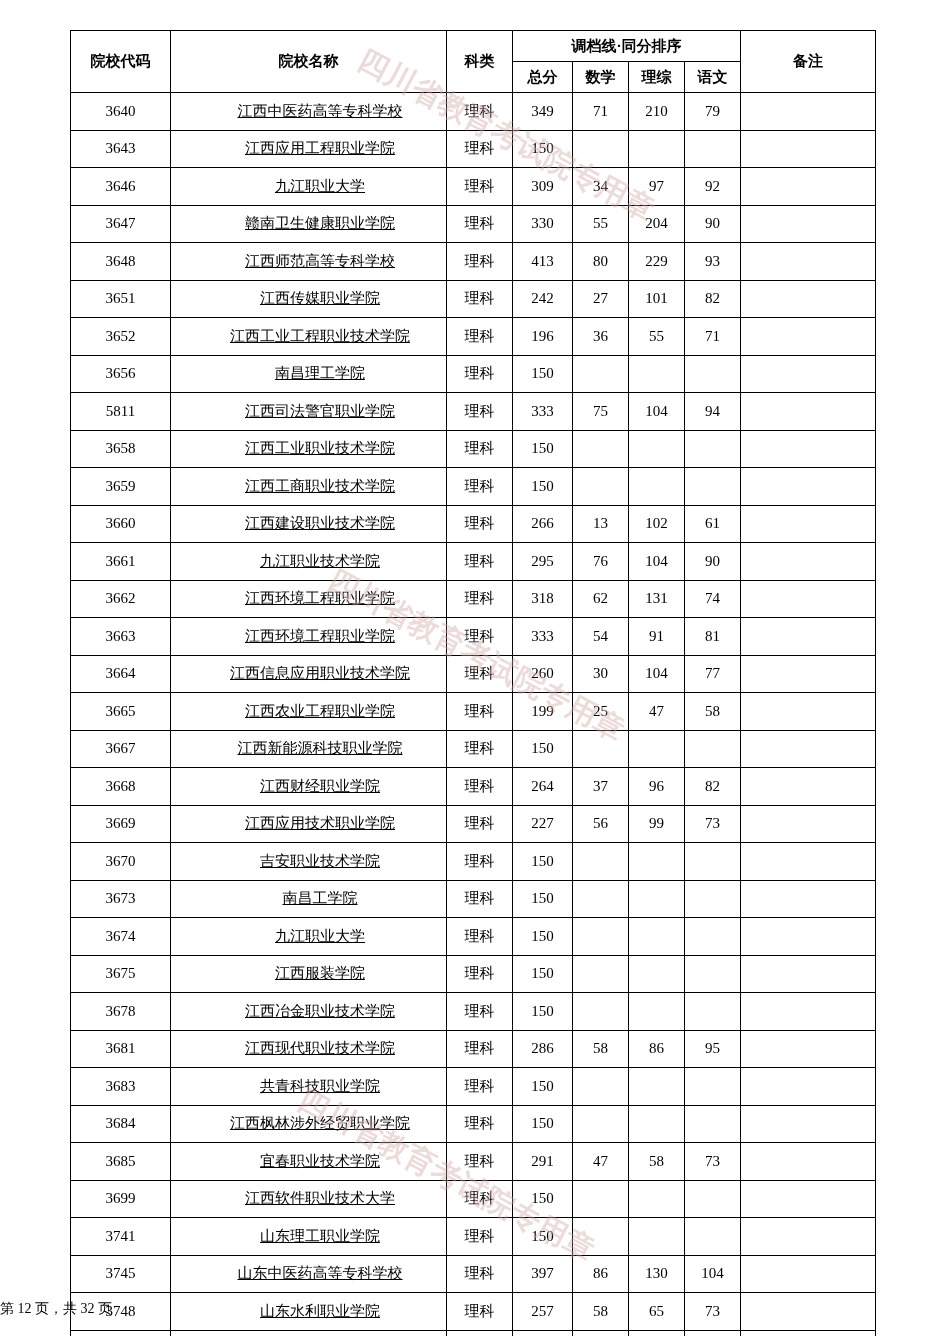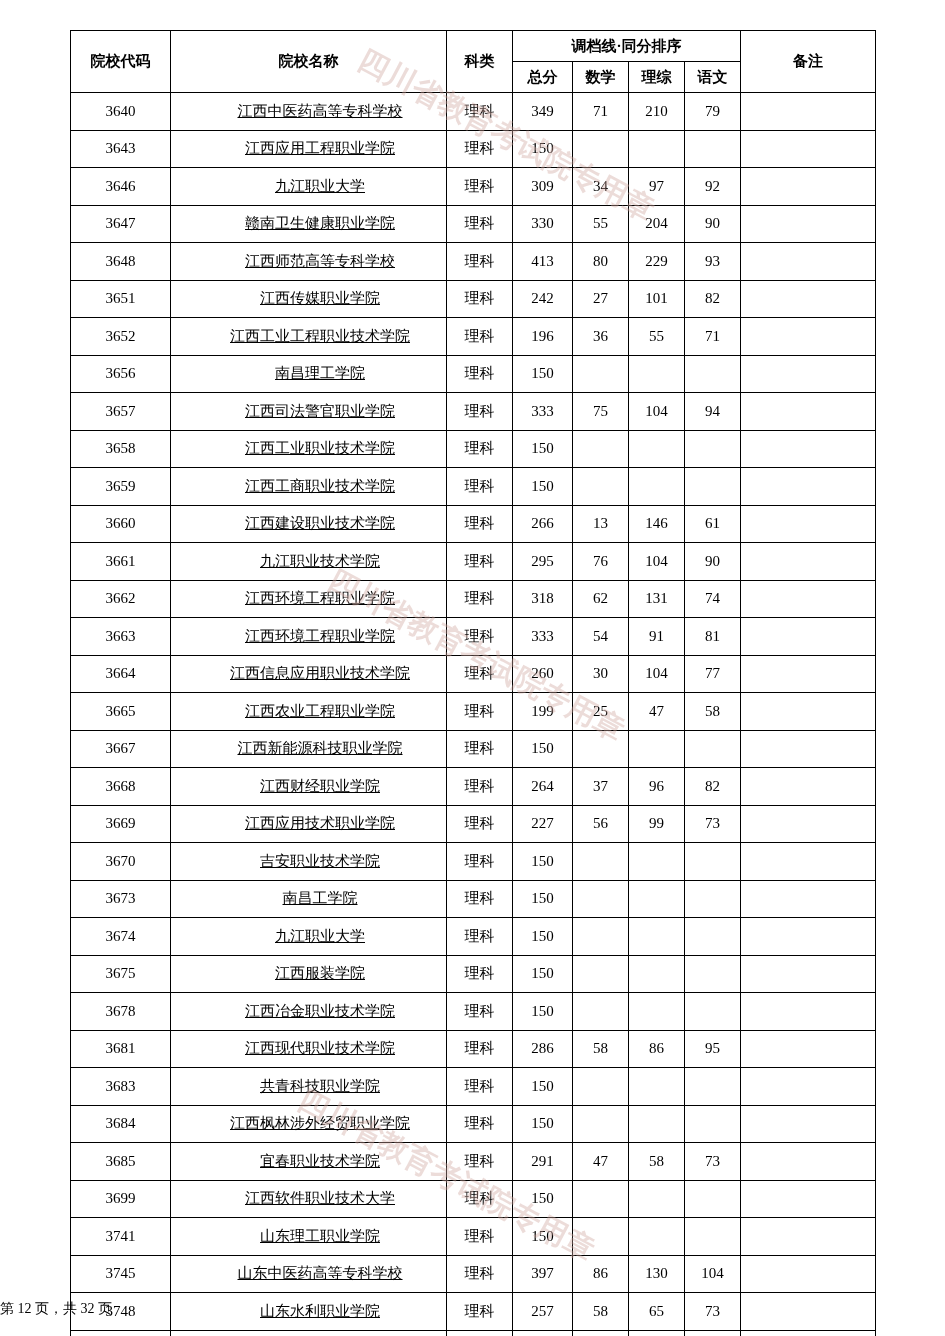--- a/index.html
+++ b/index.html
@@ -200,21 +200,21 @@
           <td>3656</td>
           <td class="name-cell">南昌理工学院</td>
           <td>理科</td>
           <td>150</td>
           <td></td>
           <td></td>
           <td></td>
           <td></td>
         </tr>
         <tr>
-          <td>3657</td>
+          <td>5811</td>
           <td class="name-cell">江西司法警官职业学院</td>
           <td>理科</td>
           <td>333</td>
           <td>75</td>
           <td>104</td>
           <td>94</td>
           <td></td>
         </tr>
         <tr>
           <td>3658</td>
@@ -235,21 +235,21 @@
           <td></td>
           <td></td>
           <td></td>
         </tr>
         <tr>
           <td>3660</td>
           <td class="name-cell">江西建设职业技术学院</td>
           <td>理科</td>
           <td>266</td>
           <td>13</td>
-          <td>146</td>
+          <td>102</td>
           <td>61</td>
           <td></td>
         </tr>
         <tr>
           <td>3661</td>
           <td class="name-cell">九江职业技术学院</td>
           <td>理科</td>
           <td>295</td>
           <td>76</td>
           <td>104</td>

